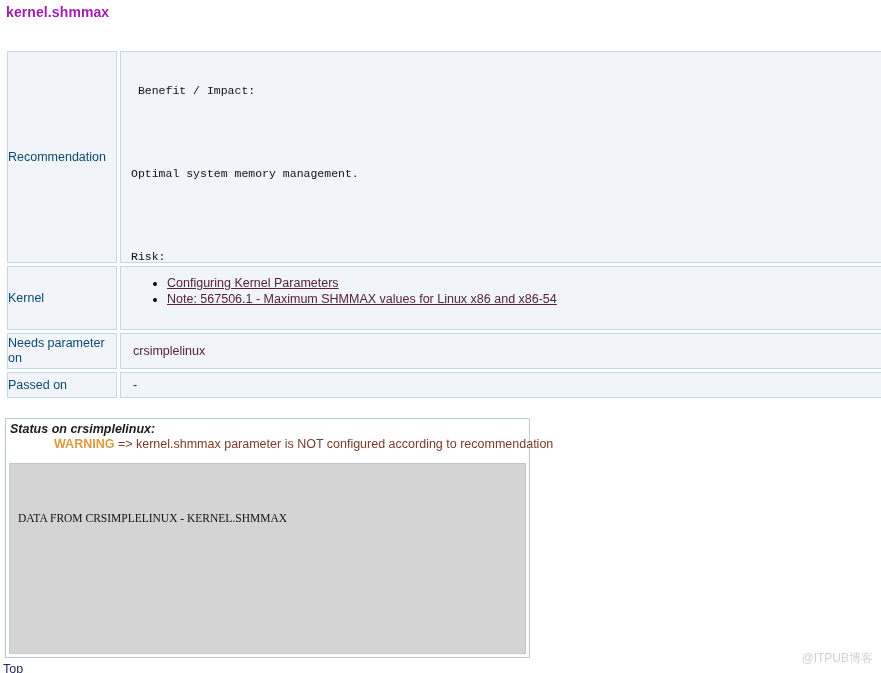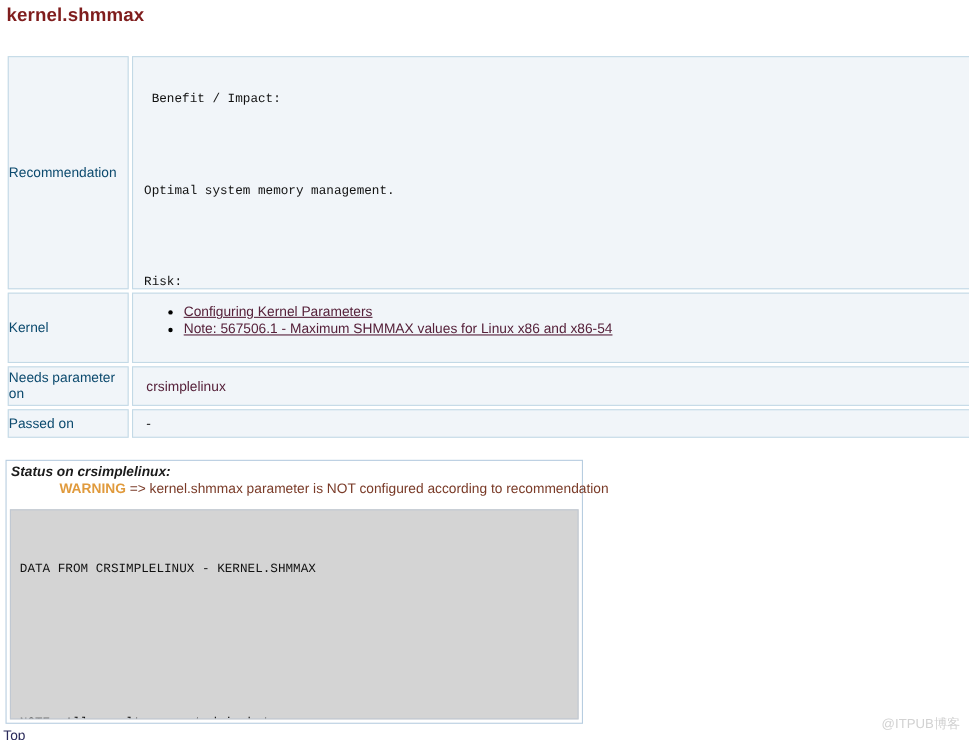--- a/index.html
+++ b/index.html
@@ -15,23 +15,23 @@
     font-family: "Liberation Sans", sans-serif;
     font-size: 12px;
     color: #333333;
   }
 
   
   #page-title {
     position: absolute;
     left: 6px;
     top: 4px;
-    font-size: 17px;
+    font-size: 14px;
     font-weight: bold;
-    color: #7f1d1d;
+    color: #a21caf;
     letter-spacing: 0.1px;
     white-space: nowrap;
   }
 
   
   #info-table {
     position: absolute;
     left: 4px;
     top: 48px;
     width: 885px;           
@@ -148,21 +148,21 @@
   }
   .data-body {
     font-family: "Liberation Mono", "DejaVu Sans Mono", monospace;
     font-size: 11.5px;
     color: #111111;
     line-height: 16px;
     white-space: pre;
     padding: 14px 0 0 8px;
   }
   .data-body .gap { display: block; height: 60px; }
-  .data-body .dl { display: block; }
+  .data-body .dl { display: block; font-family: Liberation Serif, serif; }
 
   
   #top-link {
     position: absolute;
     left: 3px;
     top: 662px;
     font-size: 12.5px;
     color: #2a2a5a;
     cursor: pointer;
     white-space: nowrap;

